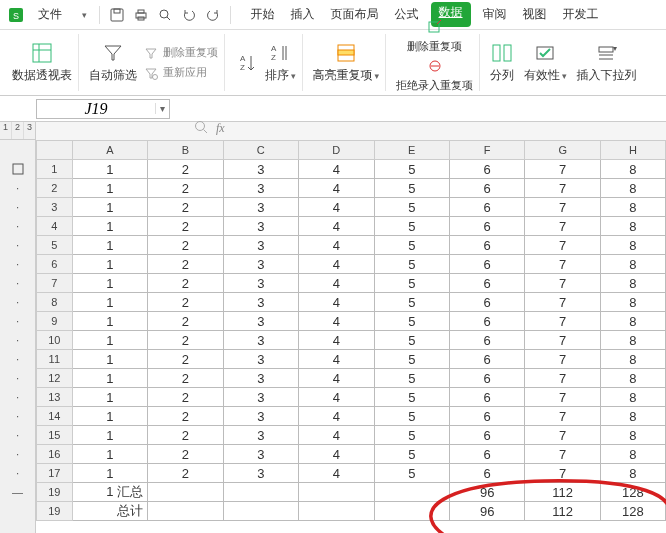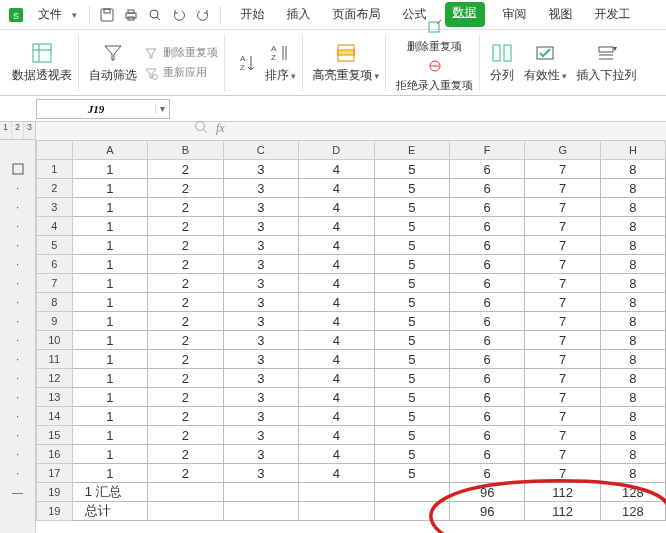--- a/index.html
+++ b/index.html
@@ -1,65 +1,65 @@
 <!DOCTYPE html>
 <html><head>
 <meta charset="utf-8">
 <style>
   * { box-sizing: border-box; margin: 0; padding: 0; font-family: "Microsoft YaHei", sans-serif; }
   body { width: 666px; height: 533px; background: #f5f5f5; overflow: hidden; font-size: 12px; color: #333; }
 
   
   .menubar { display: flex; align-items: center; height: 30px; background: #fff; border-bottom: 1px solid #ddd; padding: 0 6px; gap: 8px; }
   .menubar .logo { width: 20px; height: 20px; display: flex; align-items: center; justify-content: center; }
-  .menubar .file-btn { display: flex; align-items: center; gap: 8px; padding: 2px 4px; }
+  .menubar .file-btn { display: flex; align-items: center; gap: 18px; padding: 2px 4px; }
   .menubar .divider { width: 1px; height: 18px; background: #ddd; }
   .qat { display: flex; gap: 6px; align-items: center; }
   .qat span { width: 18px; height: 18px; display: flex; align-items: center; justify-content: center; color: #555; }
-  .tabs { display: flex; gap: 14px; margin-left: 8px; }
+  .tabs { display: flex; gap: 8px; margin-left: 8px; }
   .tab { padding: 4px 4px; cursor: pointer; }
   .tab.active { background: #22a638; color: #fff; border-radius: 4px; padding: 2px 8px; text-decoration: underline; }
 
   
   .ribbon { display: flex; align-items: stretch; height: 66px; background: #fff; border-bottom: 1px solid #ccc; padding: 4px 6px; gap: 4px; }
   .rgroup { display: flex; flex-direction: column; align-items: center; justify-content: center; padding: 0 6px; border-right: 1px solid #e5e5e5; }
   .rgroup:last-child { border-right: none; justify-content: center; }
   .rgroup .big { display: flex; flex-direction: column; align-items: center; gap: 2px; cursor: pointer; }
   .rgroup .big .ic { width: 24px; height: 24px; display: flex; align-items: center; justify-content: center; }
   .rgroup .small-col { display: flex; flex-direction: column; gap: 4px; justify-content: center; }
   .rgroup .small-row { display: flex; align-items: center; gap: 4px; color: #888; font-size: 11px; }
   .rgroup .small-row.enabled { color: #333; flex-direction: column; }
   .rgroup .small-ic { width: 16px; height: 16px; display: flex; align-items: center; justify-content: center; }
   .dd { font-size: 9px; color: #666; margin-left: 2px; }
 
   
   .fbar-row { display: flex; align-items: center; height: 26px; background: #fff; border-bottom: 1px solid #ccc; position: relative; }
   .namebox-wrap { display: flex; align-items: center; border: 1px solid #bbb; height: 20px; margin-left: 36px; background: #fff; }
-  .namebox { width: 118px; text-align: center; border: none; outline: none; font-size: 11px; font-family: "Times New Roman", serif; font-style: italic; font-weight: bold; }
+  .namebox { width: 118px; text-align: center; border: none; outline: none; font-size: 16px; font-family: "Times New Roman", serif; font-style: italic; }
   .namebox-dd { width: 14px; text-align: center; color: #666; border-left: 1px solid #ddd; cursor: pointer; font-size: 10px; }
   .fbar-icons { display: flex; gap: 8px; margin-left: 24px; color: #888; align-items: center; margin-top: 40px; }
   .fbar-fx { font-style: italic; font-family: serif; }
   .fbar-input { flex: 1; border: none; outline: none; height: 100%; margin-left: 6px; }
 
   
   .outline-head { position: absolute; left: 0; top: 122px; width: 36px; height: 18px; background: #f0f0f0; border-right: 1px solid #ccc; border-bottom: 1px solid #ccc; display: flex; }
   .outline-head div { flex: 1; text-align: center; font-size: 9px; color: #555; border-right: 1px solid #ddd; cursor: pointer; }
   .outline-head div:last-child { border-right: none; }
 
   
   .grid { position: absolute; left: 0; top: 140px; right: 0; bottom: 0; display: flex; background: #fff; }
   .outline-col { width: 36px; background: #f0f0f0; border-right: 1px solid #ccc; display: flex; flex-direction: column; }
   .outline-col .oc { height: 19px; display: flex; align-items: center; justify-content: center; font-size: 11px; color: #555; }
 
   .sheet { flex: 1; overflow: hidden; position: relative; }
   table { border-collapse: collapse; width: 100%; font-family: "SimSun", serif; font-size: 13px; }
   th.rowhead, td.rowhead { width: 34px; background: #f0f0f0; border: 1px solid #ccc; text-align: center; font-weight: normal; color: #444; font-family: "Microsoft YaHei", sans-serif; font-size: 11px; height: 19px; }
   th.colhead { background: #f0f0f0; border: 1px solid #ccc; text-align: center; font-weight: normal; color: #444; height: 19px; font-family: "Microsoft YaHei", sans-serif; font-size: 11px; }
   td.cell { border: 1px solid #bbb; text-align: center; height: 19px; padding: 0 4px; }
-  td.cell.left { text-align: left; padding-left: 12px; }
+  td.cell.left { text-align: right; padding-left: 12px; }
   .colA { width: 72px; } .colB { width: 72px; } .colC { width: 72px; } .colD { width: 72px; }
   .colE { width: 72px; } .colF { width: 72px; } .colG { width: 72px; } .colH { width: 62px; }
 
   
   .anno { position: absolute; pointer-events: none; z-index: 50; }
   .anno svg path { stroke: #d62020; stroke-width: 3.5; fill: none; }
 
 </style>
 </head>
 <body>

